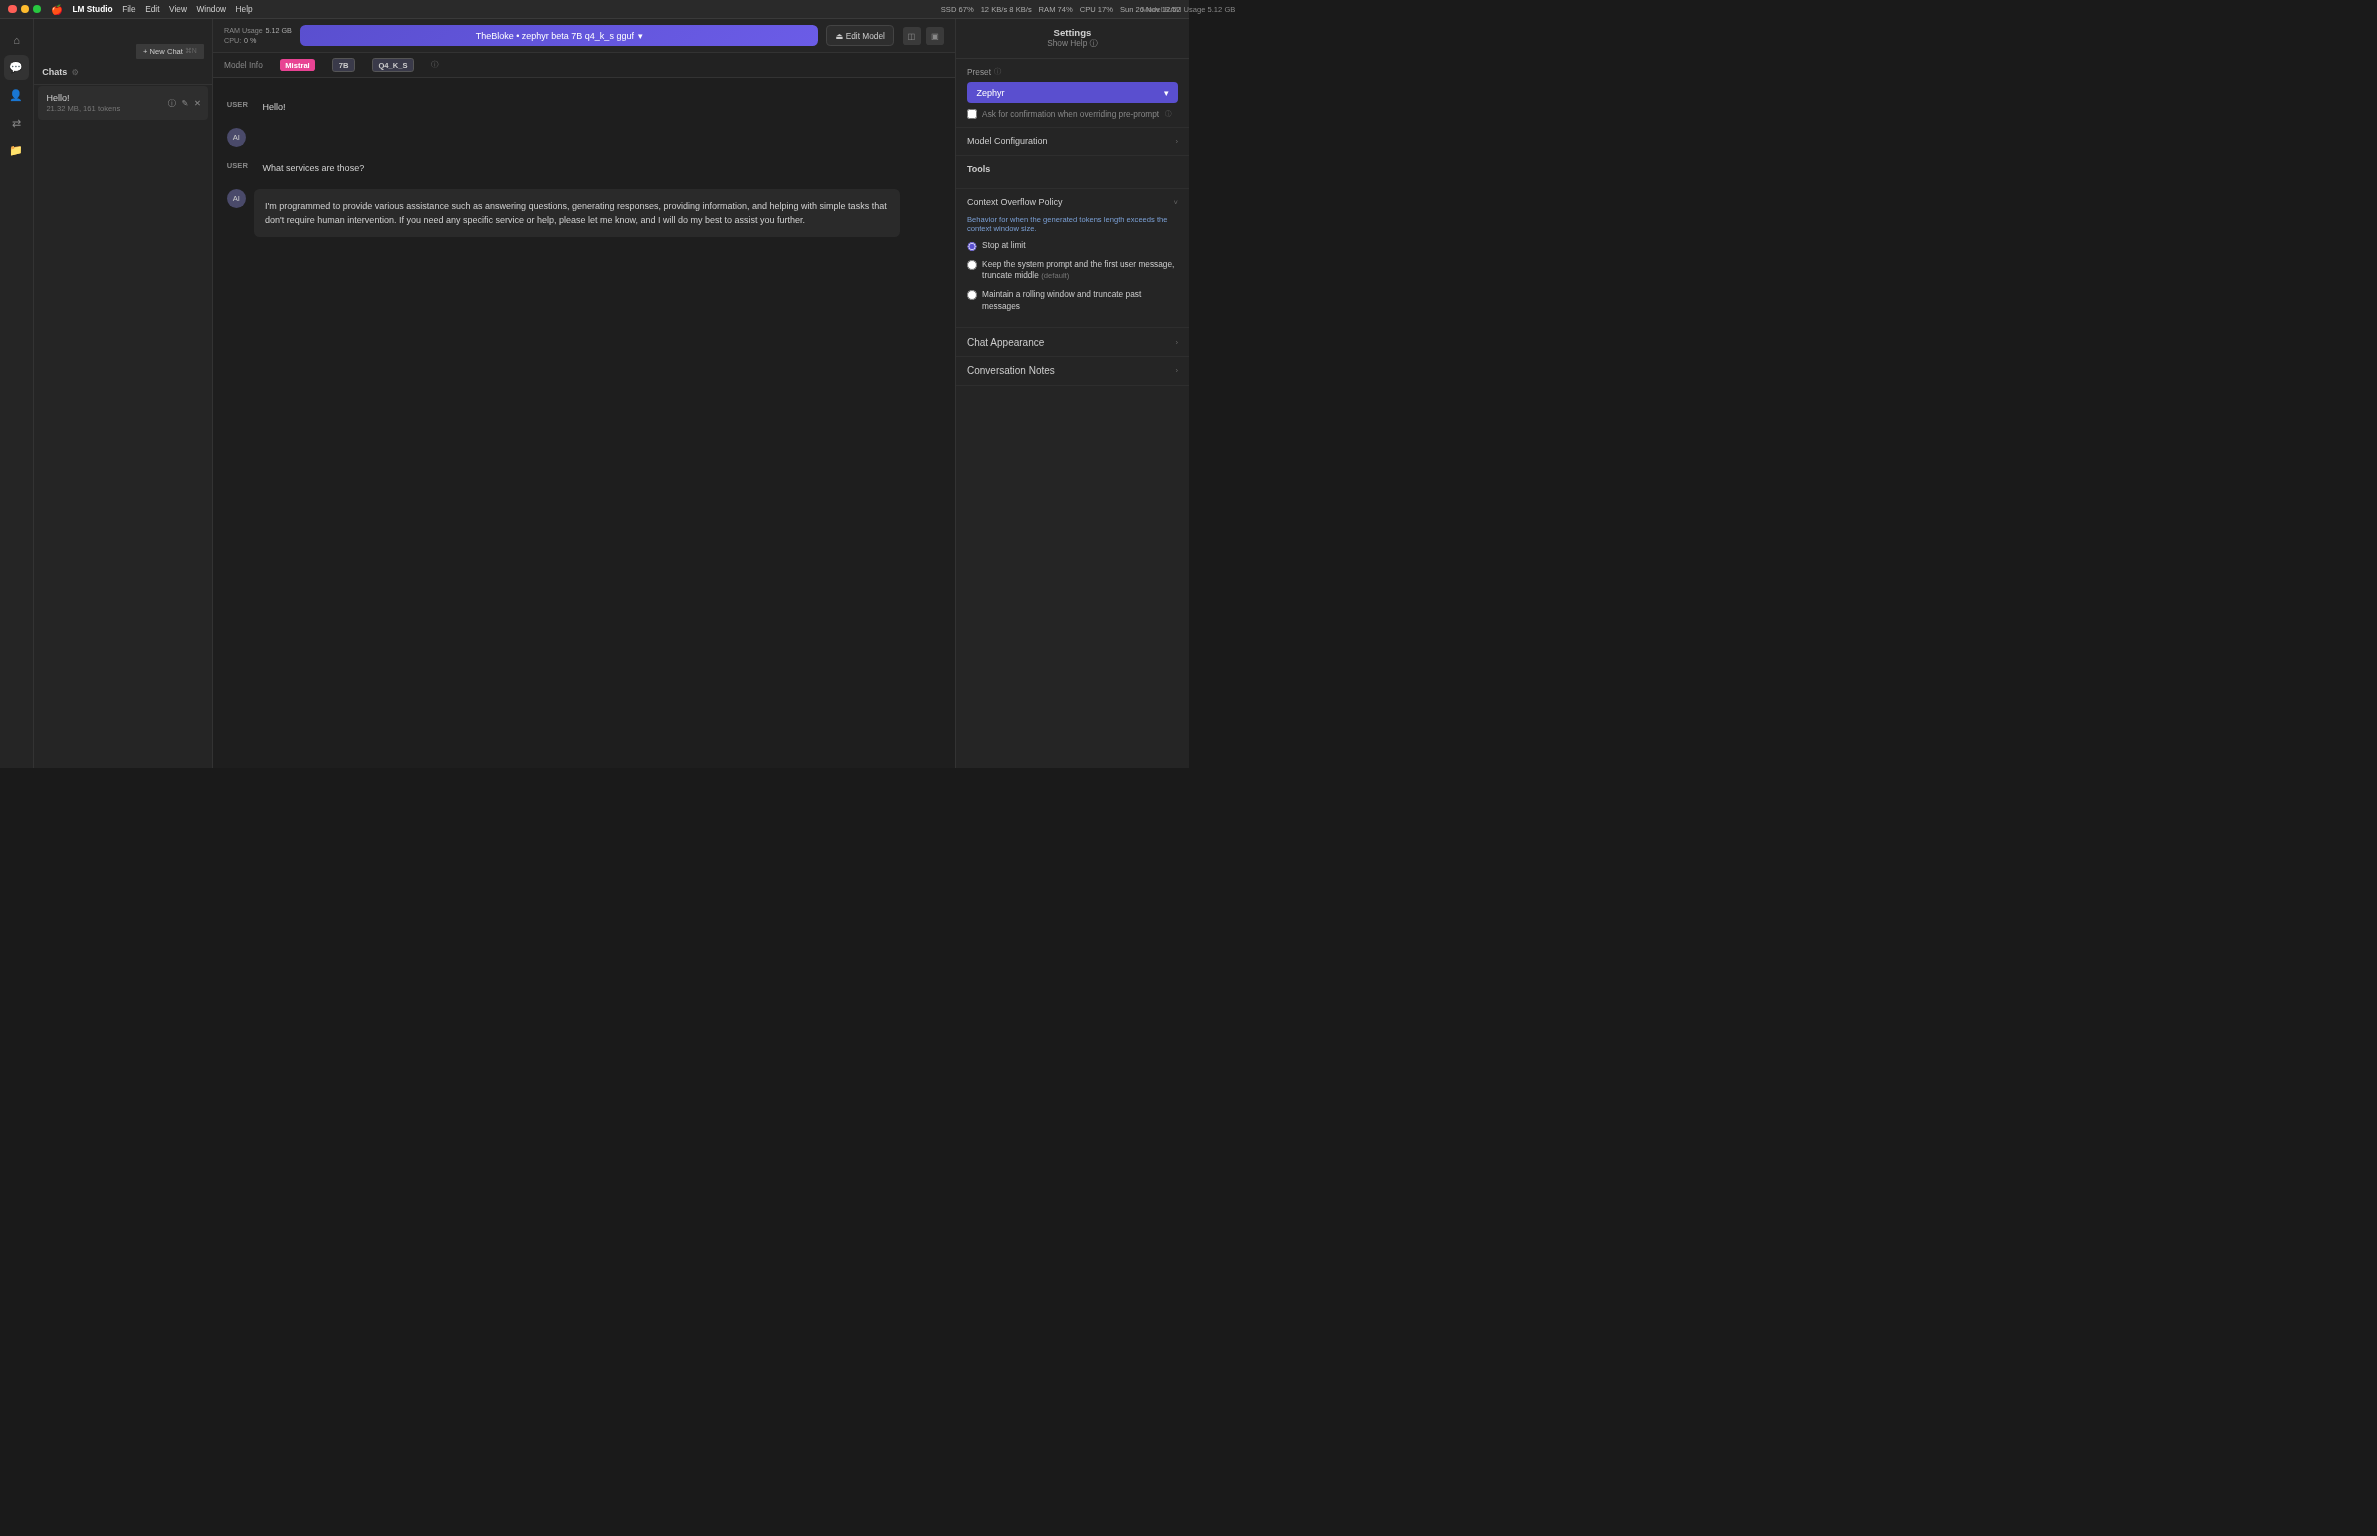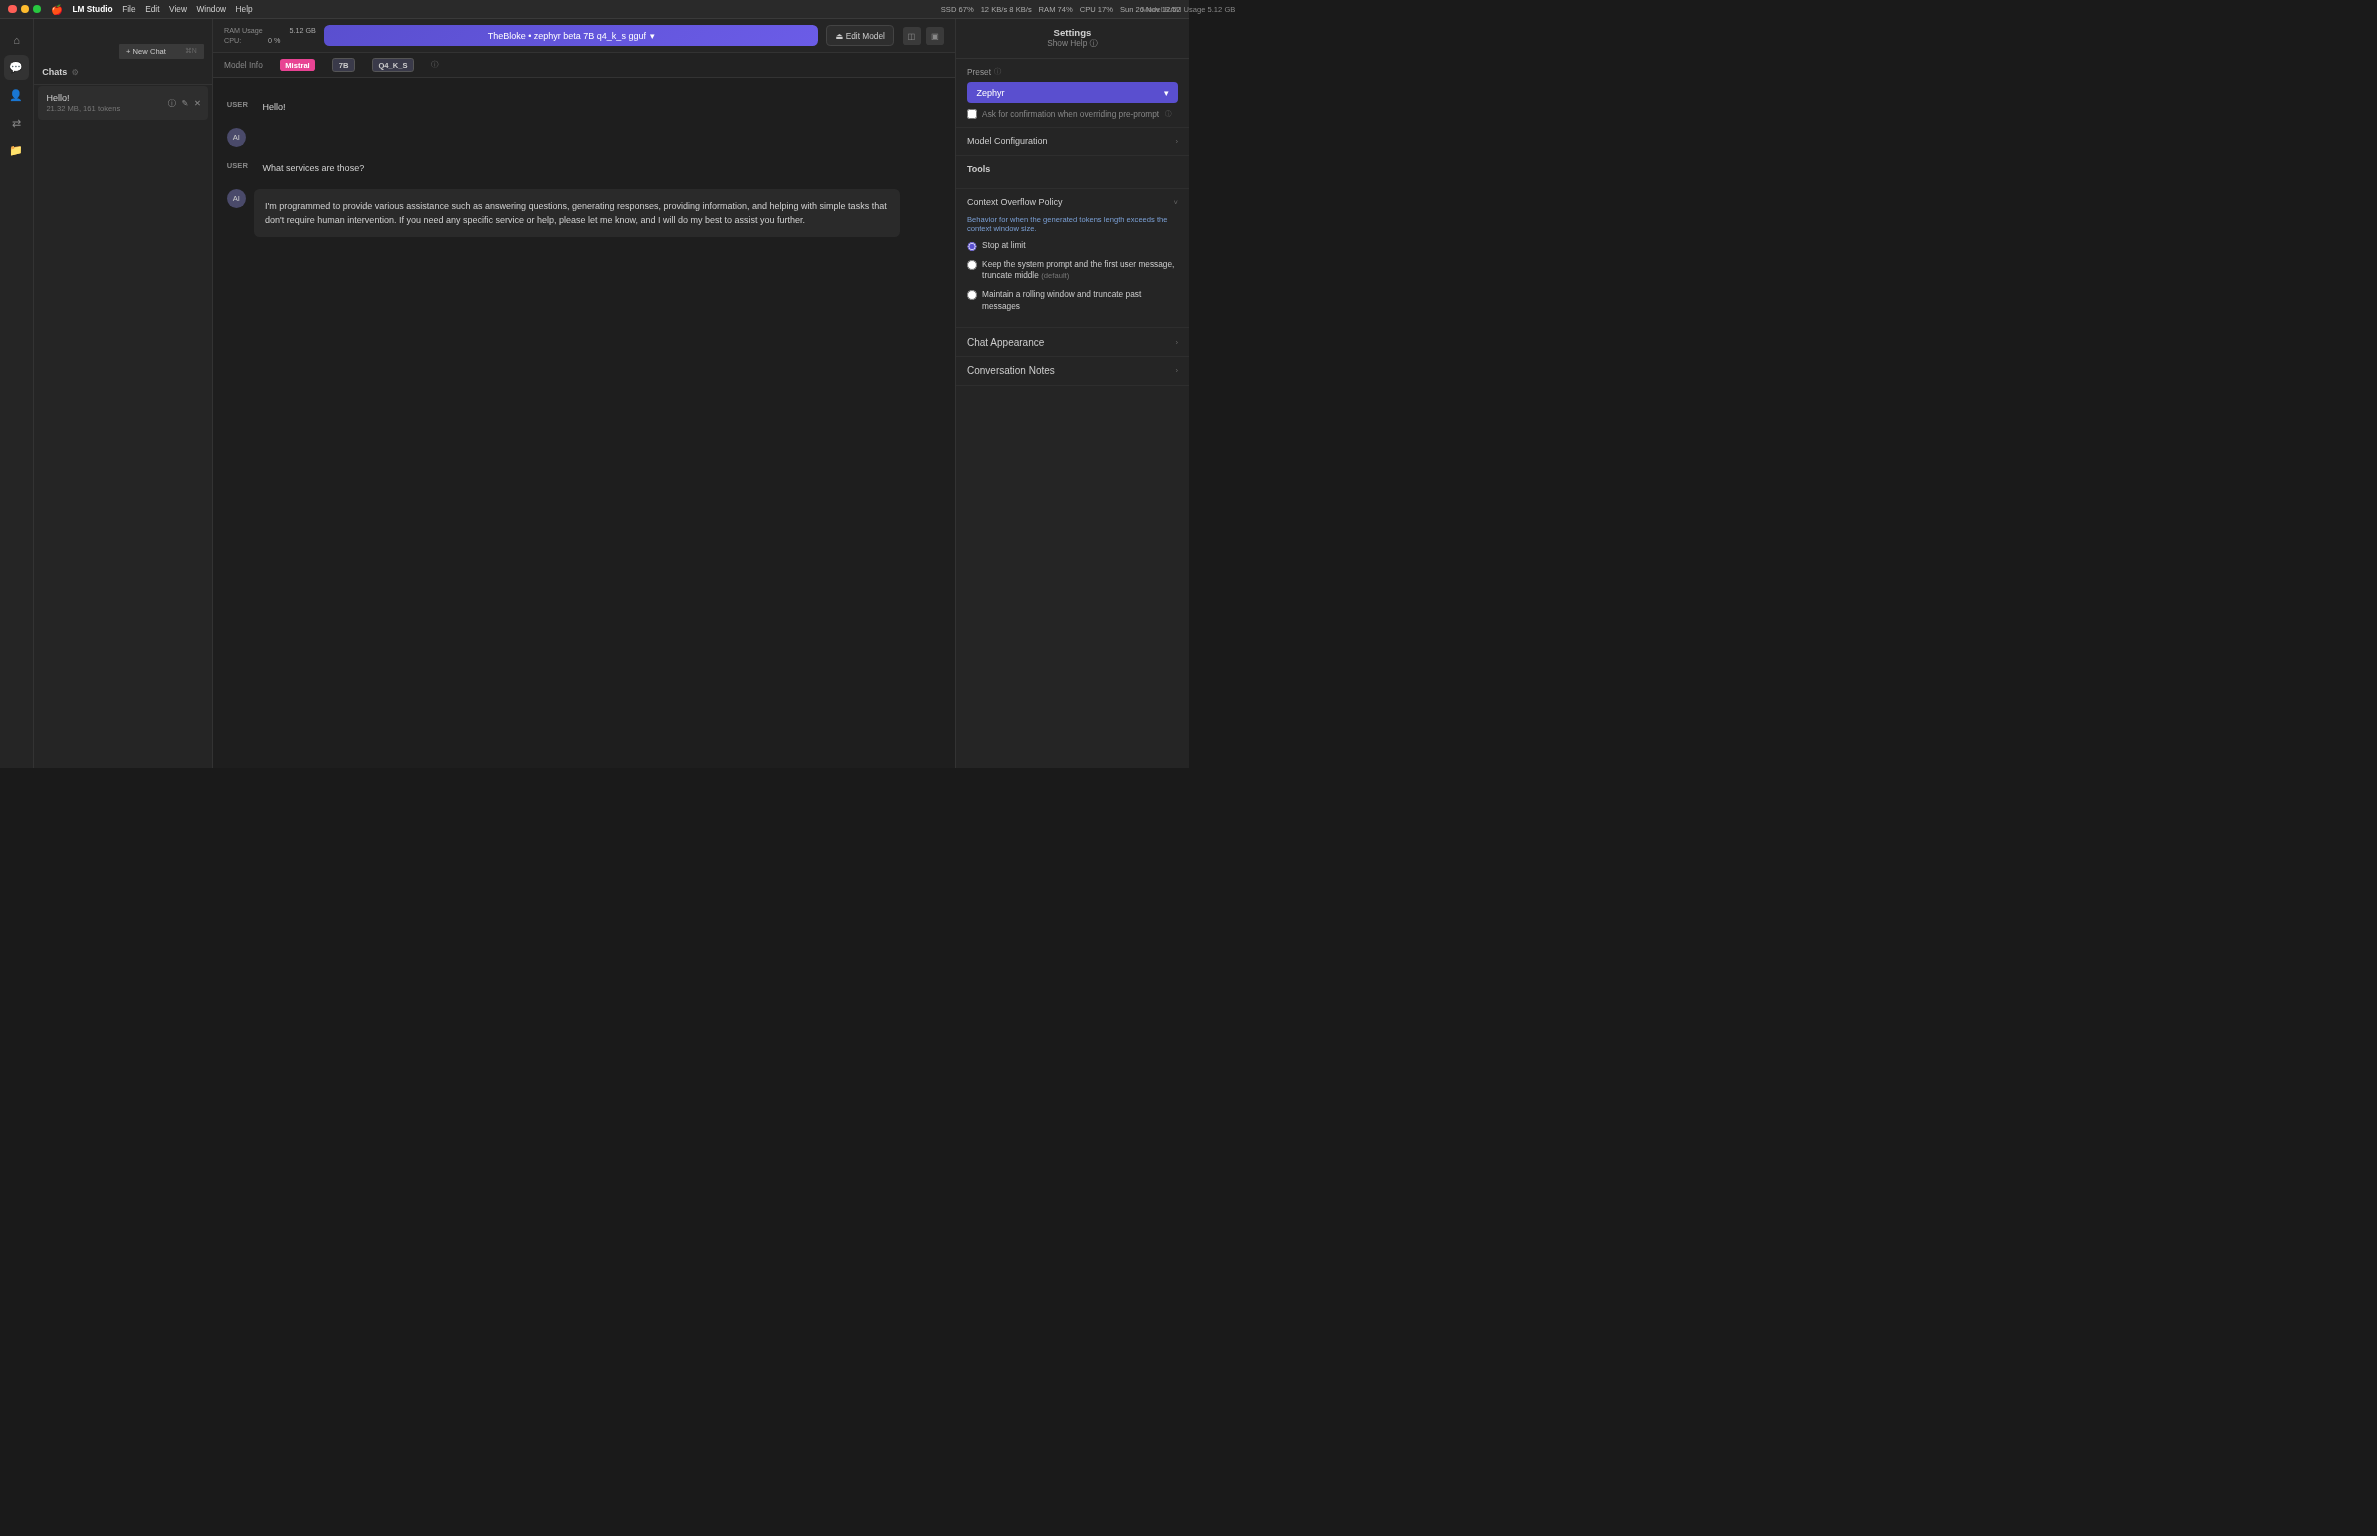--- a/index.html
+++ b/index.html
@@ -93,21 +93,21 @@
     .new-chat-btn {
       background: #3a3a3a;
       border: none;
       border-radius: 1px;
       color: #ccc;
       padding: 2.8px 6.9px;
       font-size: 7.6px;
       cursor: pointer;
       display: flex;
       align-items: center;
-      gap: 19px;
+      gap: 2px;
     }
     .new-chat-shortcut { color: #666; font-size: 6.9px; }
 
     .chat-item {
       padding: 6.9px 8.3px;
       cursor: pointer;
       border-radius: 4.1px;
       margin: 1.4px 4.1px;
       background: #2e2e2e;
       position: relative;
@@ -489,21 +489,21 @@
     
     .system-stats {
       display: flex;
       flex-direction: column;
       gap: 1.4px;
       font-size: 7.2px;
       color: #777;
     }
     .stat-row { display: flex; gap: 2.8px; align-items: center; }
     .stat-key { color: #888; }
-    .stat-val { color: #aaa; font-weight: 500; margin-left: 24px; }
+    .stat-val { color: #aaa; font-weight: 500; }
   </style>
 </head>
 <body>
 
 <div style="display:flex;flex-direction:column;height:100vh;overflow:hidden;">
 <div class="menubar">
   <div class="menubar-left">
     <div class="traffic-lights">
       <div class="tl tl-red"></div>
       <div class="tl tl-yellow"></div>

